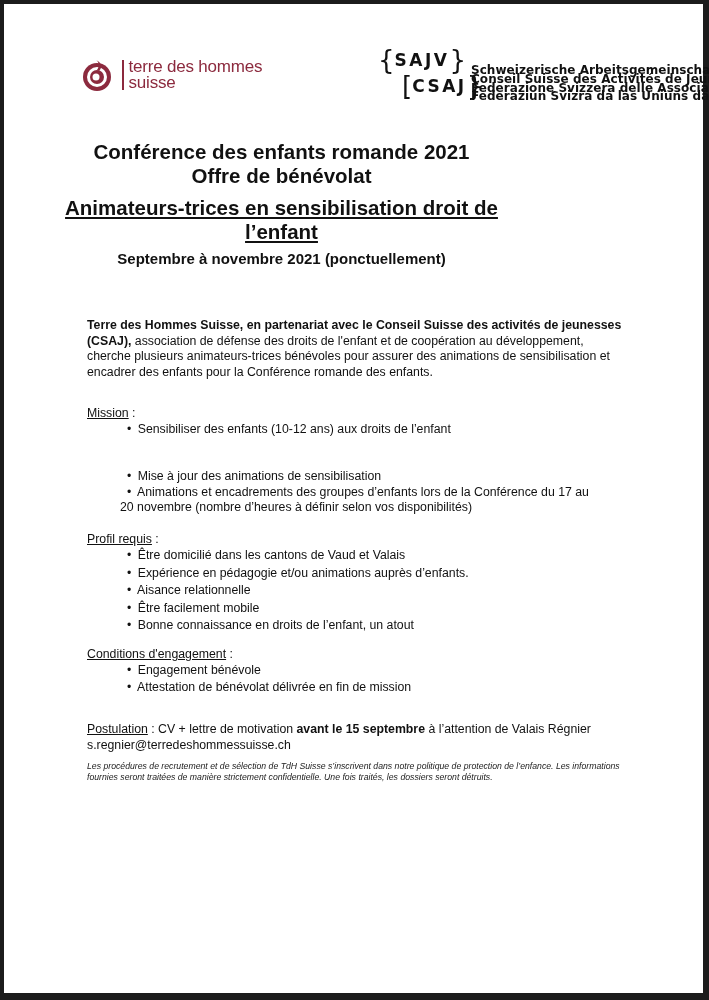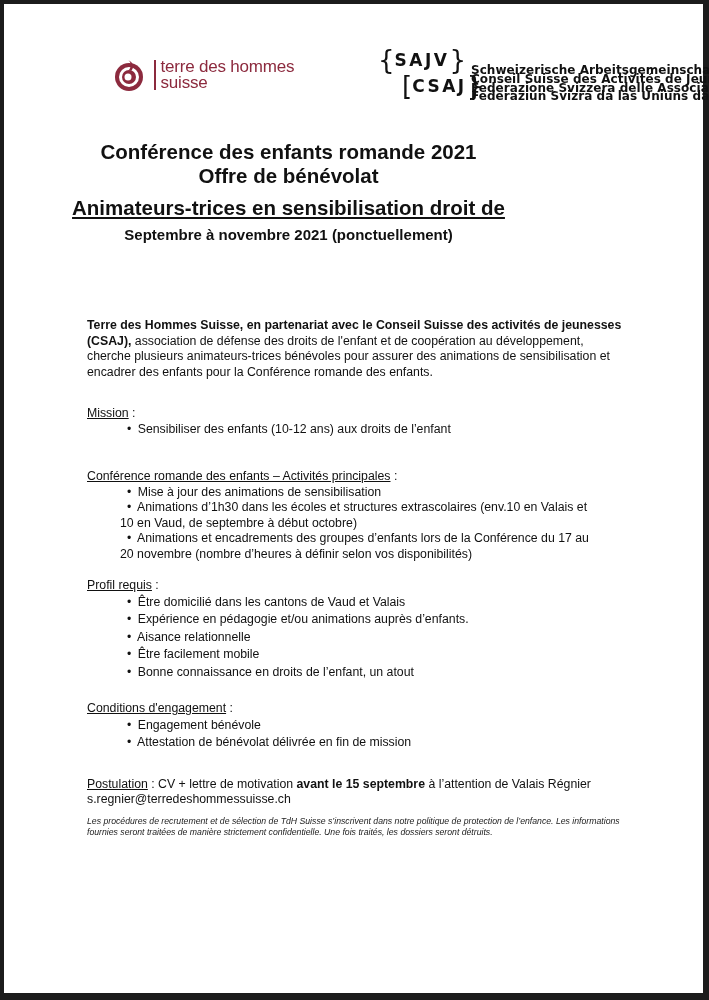--- a/index.html
+++ b/index.html
@@ -12,21 +12,21 @@
       color: #111;
     }
     .page {
       position: absolute;
       left: 4px; top: 4px;
       width: 699px; height: 989px;
       background: #ffffff;
     }
     
     .tdh-logo {
-      position: absolute; left: 112px; top: 58px;
+      position: absolute; left: 80px; top: 58px;
       display: flex; align-items: center;
     }
     .tdh-mark { width: 34px; height: 34px; }
     .tdh-sep {
       width: 1.5px; height: 30px; background: #8c2a3e; margin: 0 5px 0 8px;
     }
     .tdh-text {
       color: #8c2a3e; font-size: 17px; line-height: 16px; letter-spacing: -0.2px;
       font-family: "Liberation Sans", sans-serif;
     }
@@ -39,21 +39,21 @@
       color: #111; font-family: "DejaVu Sans", sans-serif;
     }
     .csaj-box .br { font-size: 26px; font-weight: normal; position: relative; top: 3px; letter-spacing: 0; }
     .csaj-lines {
       position: absolute; left: 93px; top: 24px;
       font-size: 12px; line-height: 8.8px; font-weight: bold; color: #111;
       font-family: "DejaVu Sans", sans-serif; letter-spacing: 0.05px;
       white-space: nowrap;
     }
     
-    .titles { position: absolute; left: 8px; top: 140px; width: 561px; text-align: center; }
+    .titles { position: absolute; left: 1px; top: 140px; width: 561px; text-align: center; }
     .t1 { font-weight: bold; font-size: 20.5px; line-height: 24px; }
     .t2 { font-weight: bold; font-size: 20.5px; line-height: 24px; text-decoration: underline; margin-top: 8px; }
     .t3 { font-weight: bold; font-size: 15px; line-height: 18px; margin-top: 6px; }
     
     .body {
       position: absolute; left: 87px; top: 318px; width: 540px;
       font-size: 12.3px; line-height: 15.5px;
     }
     .intro { margin: 0; }
     .section { margin-top: 22px; }
@@ -101,57 +101,56 @@
   </div>
 </div>
 
 <div class="titles">
   <div class="t1">
     <div>Conférence des enfants romande 2021</div>
     <div>Offre de bénévolat</div>
   </div>
   <div class="t2">
     <div>Animateurs-trices en sensibilisation droit de</div>
+    <div>l’enfant</div>
   </div>
   <div class="t3">Septembre à novembre 2021 (ponctuellement)</div>
 </div>
 
 <div class="body">
   <p class="intro">
     <b>Terre des Hommes Suisse, en partenariat avec le Conseil Suisse des activités de jeunesses (CSAJ),</b><span> association de défense des droits de l'enfant et de coopération au développement, cherche plusieurs animateurs-trices bénévoles pour assurer des animations de sensibilisation et encadrer des enfants pour la Conférence romande des enfants.</span>
   </p>
 
   <div class="section" style="margin-top:26px;">
     <div><span class="sec-head">Mission</span><span> :</span></div>
     <ul class="bullets">
       <li><span class="bul">•</span> <span>Sensibiliser des enfants (10-12 ans) aux droits de l’enfant</span></li>
     </ul>
   </div>
 
   <div class="section" style="margin-top:32px;">
-    <div><span class="sec-head">Conférence romande des enfants – Activités principales</span><span> :</span></div>
     <ul class="bullets">
       <li><span class="bul">•</span> <span>Mise à jour des animations de sensibilisation</span></li>
-      <li><span class="bul">•</span> <span>Animations d’1h30 dans les écoles et structures extrascolaires (env.10 en Valais et</span><div class="cont">10 en Vaud, de septembre à début octobre)</div></li>
       <li><span class="bul">•</span> <span>Animations et encadrements des groupes d’enfants lors de la Conférence du 17 au</span><div class="cont">20 novembre (nombre d’heures à définir selon vos disponibilités)</div></li>
     </ul>
   </div>
 
   <div class="section" style="margin-top:16px;">
     <div><span class="sec-head">Profil requis</span><span> :</span></div>
     <ul class="bullets gap-before" style="line-height:17.5px;">
       <li><span class="bul">•</span> <span>Être domicilié dans les cantons de Vaud et Valais</span></li>
       <li><span class="bul">•</span> <span>Expérience en pédagogie et/ou animations auprès d’enfants.</span></li>
       <li><span class="bul">•</span> <span>Aisance relationnelle</span></li>
       <li><span class="bul">•</span> <span>Être facilement mobile</span></li>
       <li><span class="bul">•</span> <span>Bonne connaissance en droits de l’enfant, un atout</span></li>
     </ul>
   </div>
 
-  <div class="section" style="margin-top:20px;">
+  <div class="section" style="margin-top:12px;">
     <div><span class="sec-head">Conditions d'engagement</span><span> :</span></div>
     <ul class="bullets" style="line-height:17px;">
       <li><span class="bul">•</span> <span>Engagement bénévole</span></li>
       <li><span class="bul">•</span> <span>Attestation de bénévolat délivrée en fin de mission</span></li>
     </ul>
   </div>
 
   <div class="postulation">
     <div><span class="sec-head">Postulation</span><span> : CV + lettre de motivation </span><b>avant le 15 septembre</b><span> à l’attention de Valais Régnier</span></div>
     <div>s.regnier@terredeshommessuisse.ch</div>

